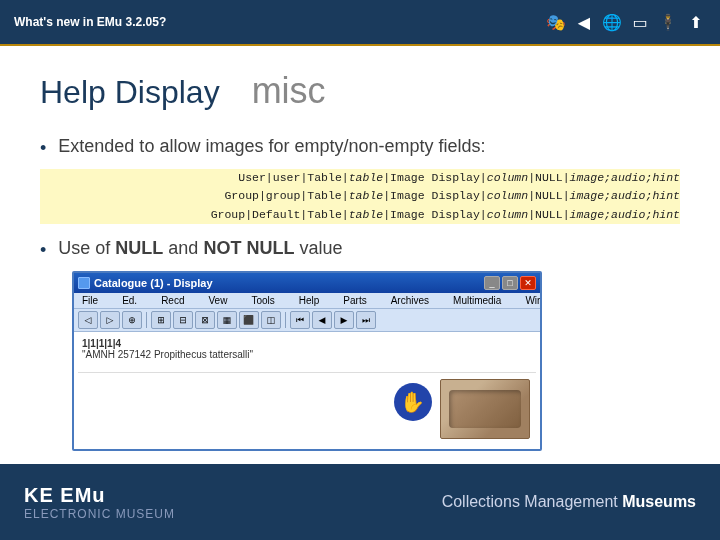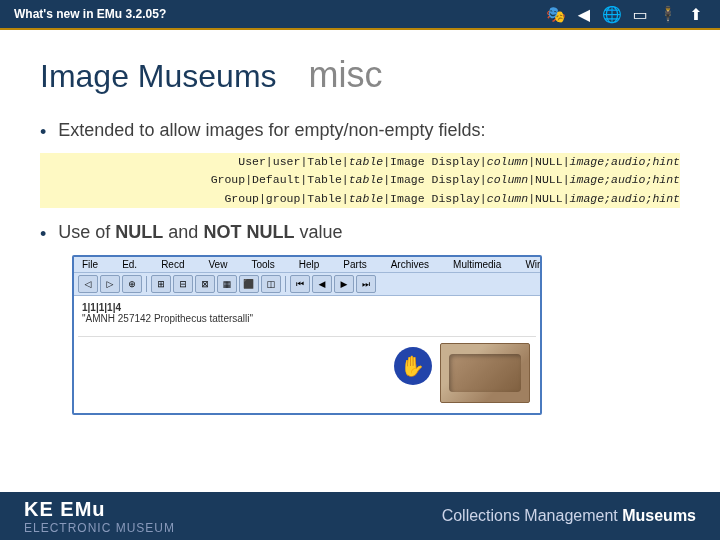--- a/index.html
+++ b/index.html
@@ -7,21 +7,21 @@
       width: 720px;
       height: 540px;
       font-family: Arial, sans-serif;
       background: #fff;
       overflow: hidden;
     }
 
     
     .header-bar {
       background: #1a3a5c;
-      height: 28px;
+      height: 44px;
       display: flex;
       align-items: center;
       justify-content: space-between;
       padding: 0 14px;
     }
     .header-title {
       color: #fff;
       font-size: 12px;
       font-weight: bold;
     }
@@ -257,21 +257,21 @@
       right: 8px;
       bottom: 10px;
       background: linear-gradient(135deg, #b09070, #806040);
       border-radius: 4px;
       box-shadow: inset 2px 2px 4px rgba(0,0,0,0.3);
     }
 
     
     .footer {
       background: #1a3a5c;
-      height: 48px;
+      height: 76px;
       display: flex;
       align-items: center;
       justify-content: space-between;
       padding: 17px 24px;
       position: absolute;
       bottom: 0;
       left: 0;
       right: 0;
     }
     .footer-logo {
@@ -311,46 +311,57 @@
     <span class="header-icon">🕴</span>
     <span class="header-icon">⬆</span>
   </div>
 </div>
 
 <div class="separator"></div>
 
 <div class="main-content">
 
   <div class="page-title-row">
-    <span class="page-title">Image Museums</span>
+    <span class="page-title">Help Display</span>
     <span class="page-subtitle">misc</span>
   </div>
 
   <div class="bullet-item">
     <span class="bullet-dot">•</span>
     <span class="bullet-text">
       <span>Extended to allow images for empty/non-empty fields:</span>
     </span>
   </div>
 
   <div class="code-block">
     <div>User|user|Table|<span class="code-italic">table</span>|Image Display|<span class="code-italic">column</span>|NULL|<span class="code-italic">image;audio;hint</span></div>
+    <div>Group|group|Table|<span class="code-italic">table</span>|Image Display|<span class="code-italic">column</span>|NULL|<span class="code-italic">image;audio;hint</span></div>
     <div>Group|Default|Table|<span class="code-italic">table</span>|Image Display|<span class="code-italic">column</span>|NULL|<span class="code-italic">image;audio;hint</span></div>
-    <div>Group|group|Table|<span class="code-italic">table</span>|Image Display|<span class="code-italic">column</span>|NULL|<span class="code-italic">image;audio;hint</span></div>
   </div>
 
   <div class="bullet-item">
     <span class="bullet-dot">•</span>
     <span class="bullet-text">
       Use of <strong>NULL</strong> and <strong>NOT NULL</strong> value
     </span>
   </div>
 
   <div class="screenshot-container">
 
+    <div class="win-titlebar">
+      <div class="win-title-text">
+        <div class="win-title-icon"></div>
+        <span>Catalogue (1) - Display</span>
+      </div>
+      <div class="win-controls">
+        <div class="win-btn win-btn-min">_</div>
+        <div class="win-btn win-btn-max">□</div>
+        <div class="win-btn">✕</div>
+      </div>
+    </div>
 
     <div class="win-menubar">
       <span class="win-menu-item">File</span>
       <span class="win-menu-item">Ed.</span>
       <span class="win-menu-item">Recd</span>
       <span class="win-menu-item">Vew</span>
       <span class="win-menu-item">Tools</span>
       <span class="win-menu-item">Help</span>
       <span class="win-menu-item">Parts</span>
       <span class="win-menu-item">Archives</span>

